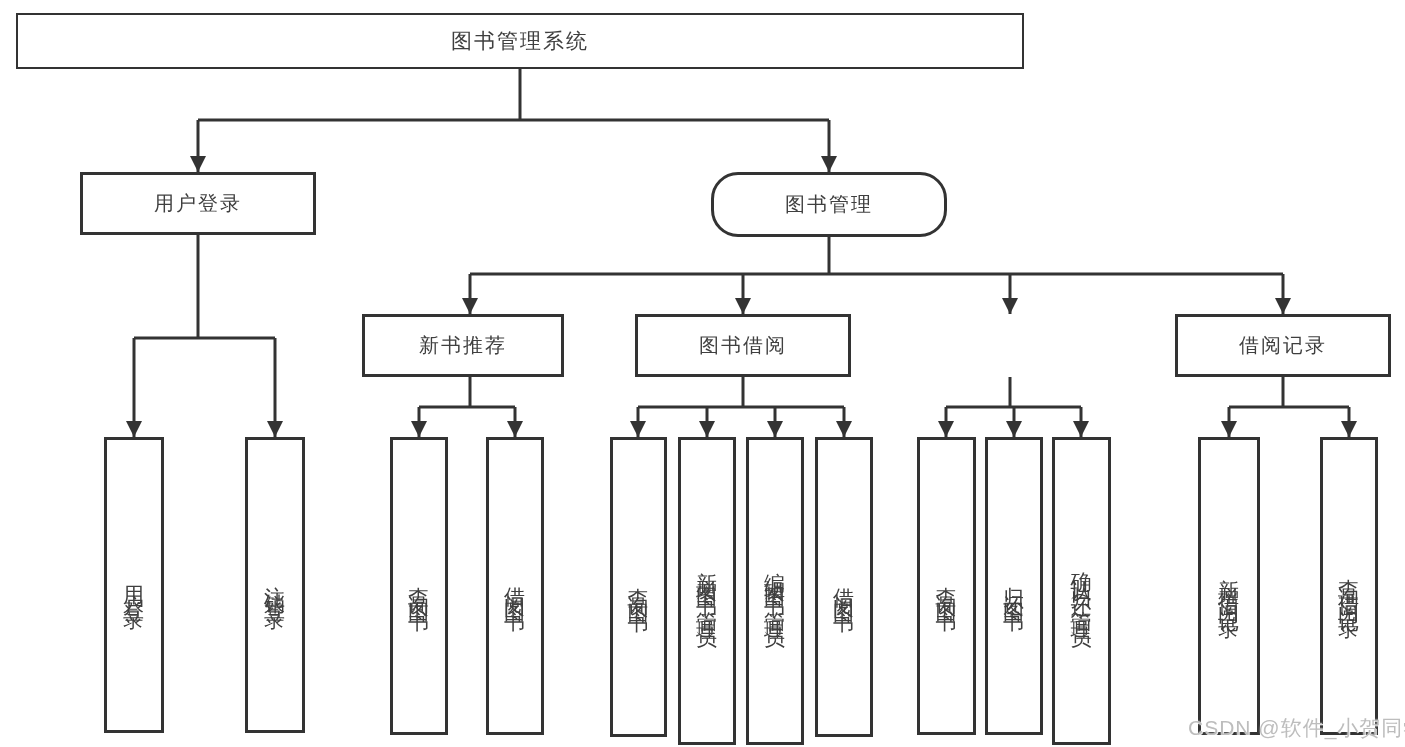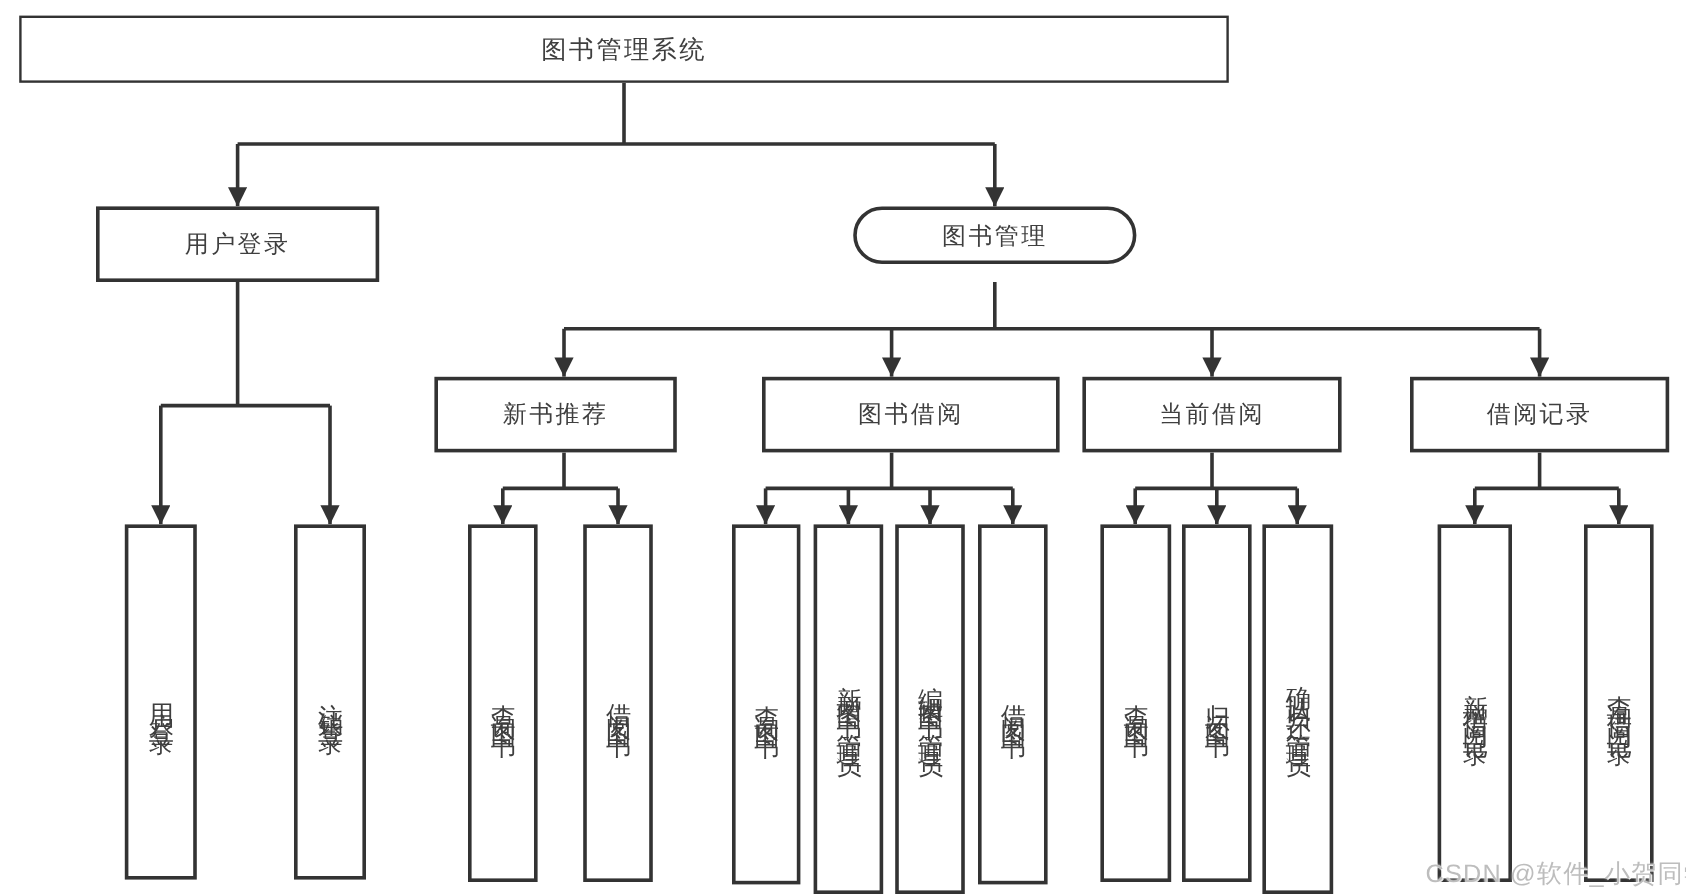--- a/index.html
+++ b/index.html
@@ -116,27 +116,26 @@
     <line x1="1283" y1="377" x2="1283" y2="407"></line>
     <line x1="1229" y1="407" x2="1349" y2="407"></line>
     <line x1="1229" y1="407" x2="1229" y2="437" marker-end="url(#ah)"></line>
     <line x1="1349" y1="407" x2="1349" y2="437" marker-end="url(#ah)"></line>
   </svg>
 
   <div class="node hbox root-box" style="left:16px; top:13px; width:1008px; height:56px;">图书管理系统</div>
 
   <div class="node hbox" style="left:80px; top:172px; width:236px; height:63px;">用户登录</div>
 
-  <div class="node hbox" style="left:711px; top:172px; width:236px; height:48px;border-radius:27px;">图书管理</div>
+  <div class="node hbox" style="left:711px; top:172px; width:236px; height:65px;border-radius:27px;">图书管理</div>
 
   <div class="node hbox" style="left:362px; top:314px; width:202px; height:63px;">新书推荐</div>
 
-  <div class="node hbox" style="left:635px; top:314px; width:248px; height:63px;">图书借阅</div>
+  <div class="node hbox" style="left:635px; top:314px; width:216px; height:63px;">图书借阅</div>
 
-  <div class="node hbox" style="left:902px; top:314px; width:216px; height:63px;">当前借阅</div>
 
   <div class="node hbox" style="left:1175px; top:314px; width:216px; height:63px;">借阅记录</div>
 
   <div class="node vbox" style="left:104px; top:437px; width:60px; height:296px;">用户登录</div>
 
   <div class="node vbox" style="left:245px; top:437px; width:60px; height:296px;">注销登录</div>
 
   <div class="node vbox" style="left:390px; top:437px; width:58px; height:298px;">查询图书</div>
 
   <div class="node vbox" style="left:486px; top:437px; width:58px; height:298px;">借阅图书</div>

